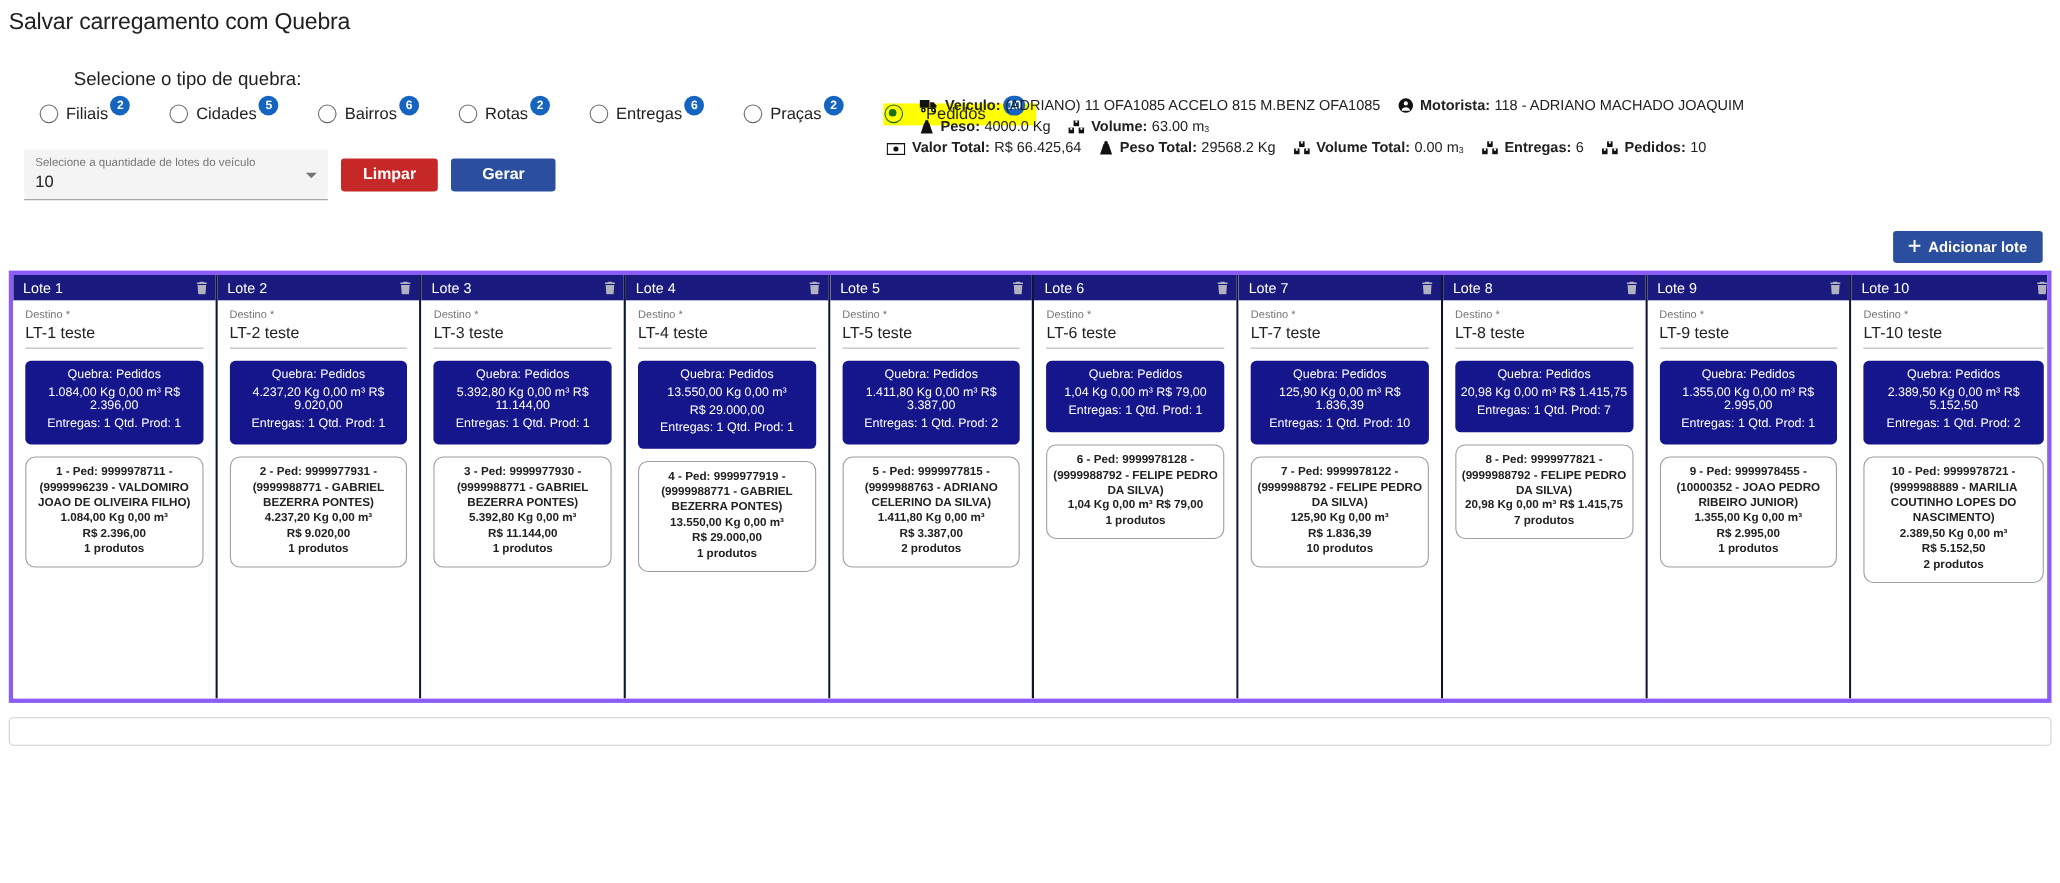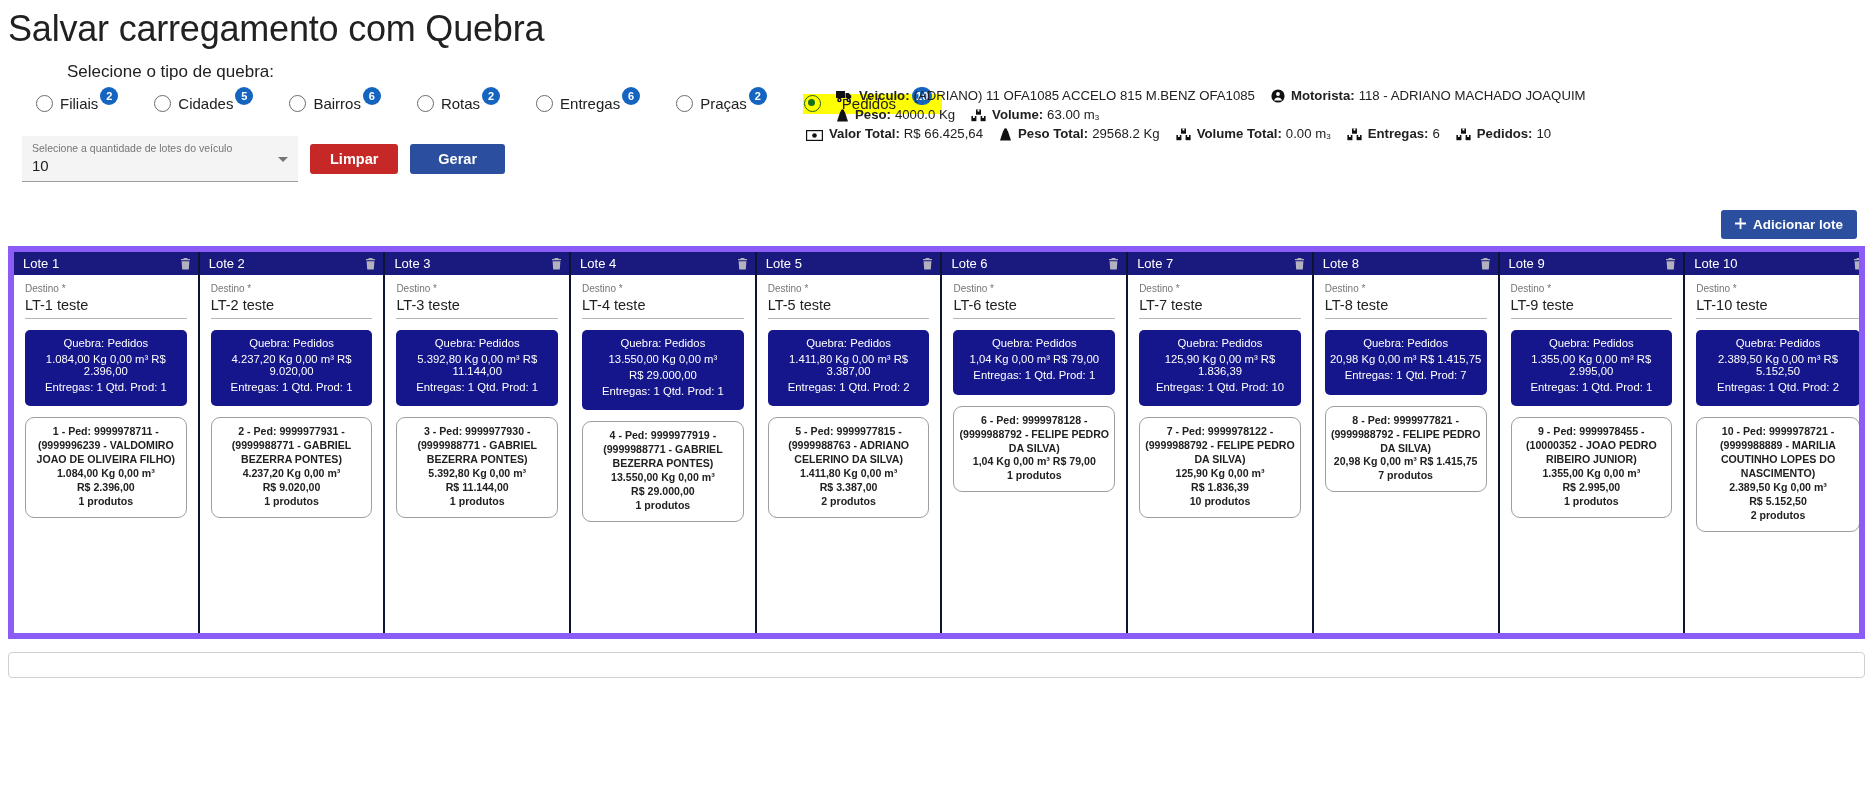--- a/index.html
+++ b/index.html
@@ -8,21 +8,21 @@
     width: 1873px; height: 803px;
     background: #ffffff;
     font-family: "Liberation Sans", sans-serif;
     overflow: hidden;
   }
   .page { position: relative; width: 1873px; height: 803px; background:#fff; }
 
   
   .page-title {
     position: absolute; left: 8px; top: 8px;
-    font-size: 36px; color: #212121; font-weight: 400;
+    font-size: 21px; color: #212121; font-weight: 400;
     letter-spacing: -0.2px;
   }
 
   
   .break-section { position: absolute; left: 36px; top: 62px; }
   .break-label { font-size: 17px; color: #212121; margin-bottom: 12px; margin-left: 31px; }
   .radio-row { display: flex; align-items: center; gap: 0px; }
   .radio-item {
     display: flex; position: relative;
     margin-right: 36px; cursor: pointer;
@@ -95,21 +95,21 @@
     height: 29px; background: #2b4f9e; color: #fff;
     border: none; border-radius: 3px; font-size: 13.5px; font-weight: 700;
     padding: 0 14px; cursor: pointer; display: flex; align-items: center; gap: 7px;
     font-family: "Liberation Sans", sans-serif;
   }
 
   
   .lots-wrap {
     position: absolute; left: 8px; top: 246px;
     width: 1857px; height: 393px;
-    border: 6px solid #8b5cf6;
+    border: 4px solid #8b5cf6;
     display: flex; overflow: hidden; background: #fff;
   }
   .lot {
     width: 185.7px; flex: none; display: flex; flex-direction: column;
     border-right: 2px solid #0d1333; background: #fff;
   }
   .lot:last-child { border-right: none; }
   .lot-head {
     height: 23px; background: #1a1a7e; color: #fff;
     display: flex; align-items: center; justify-content: space-between;

